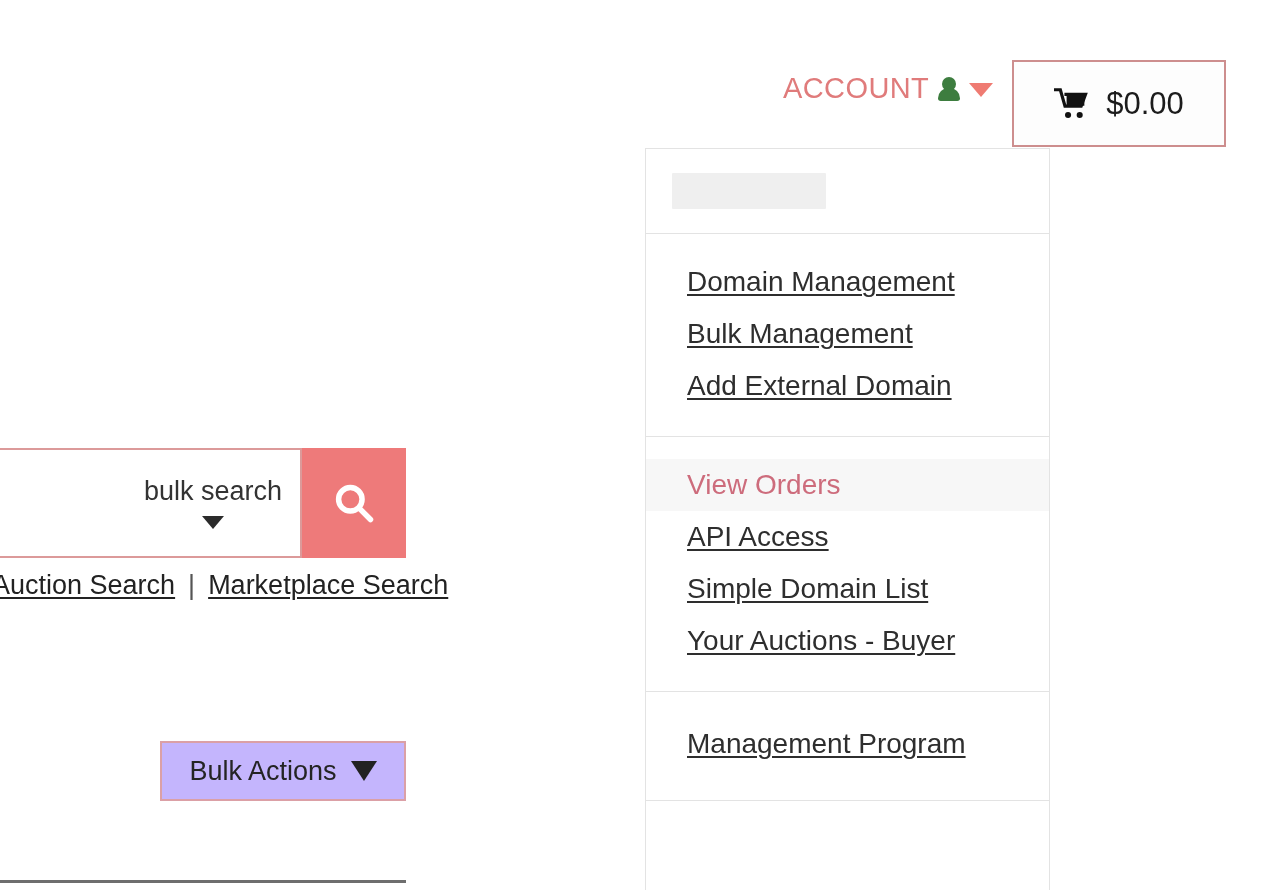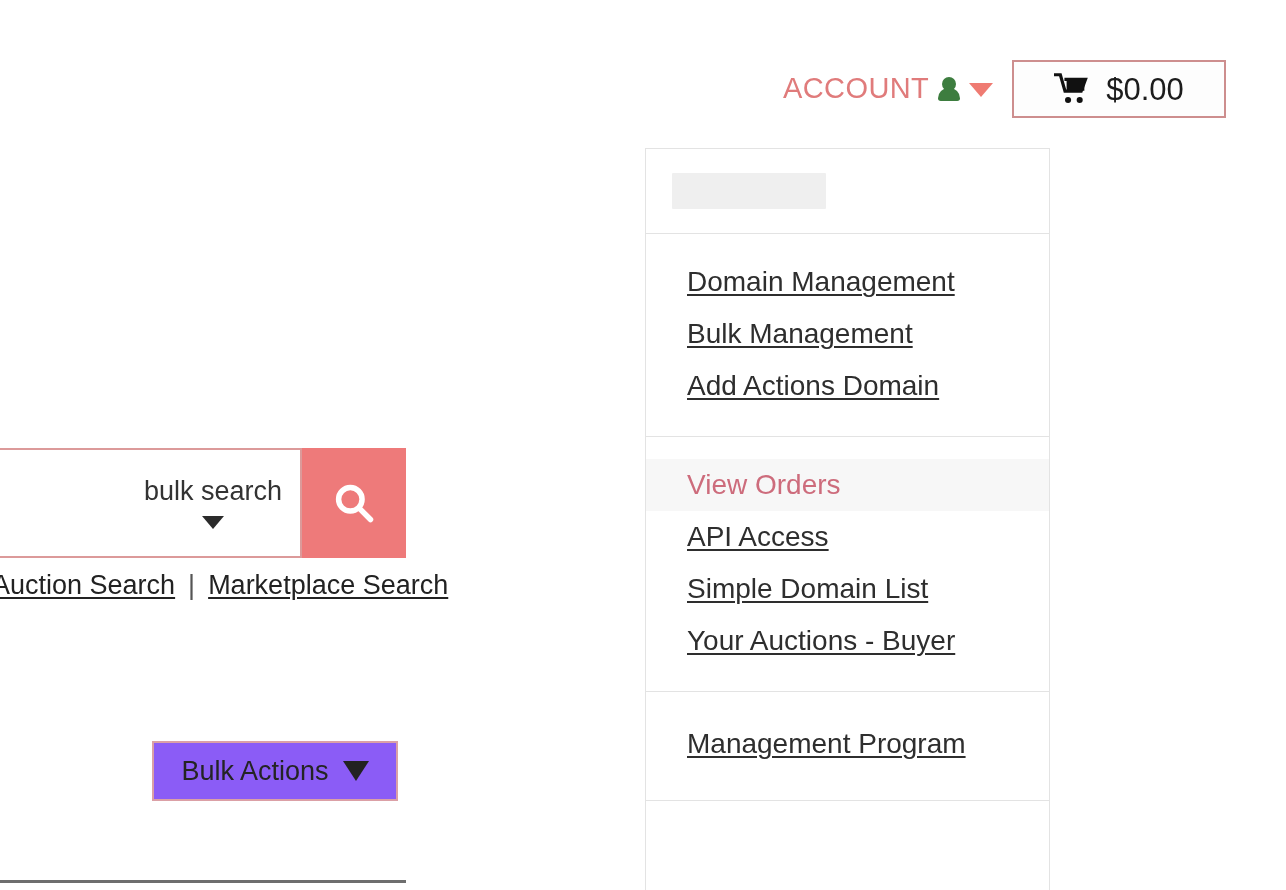--- a/index.html
+++ b/index.html
@@ -74,21 +74,21 @@
     border-right: 12px solid transparent;
     border-top: 14px solid #ef7b72;
     margin-top: 3px;
   }
 
   .cart-box {
     position: absolute;
     left: 1012px;
     top: 60px;
     width: 214px;
-    height: 58px;
+    height: 87px;
     border: 2px solid #cd8e8e;
     background: #fdfdfd;
     box-sizing: border-box;
     display: flex;
     align-items: center;
     justify-content: center;
     gap: 14px;
     cursor: pointer;
   }
   .cart-icon {
@@ -251,26 +251,26 @@
   }
   .link-sep {
     color: #555555;
     font-size: 27px;
     padding: 0 13px;
     user-select: none;
   }
 
   .bulk-actions-btn {
     position: absolute;
-    left: 152px;
+    left: 160px;
     top: 741px;
     width: 246px;
     height: 60px;
     border: 2px solid #dba0a6;
-    background: #8b5cf6;
+    background: #c4b5fd;
     box-sizing: border-box;
     display: flex;
     align-items: center;
     justify-content: center;
     gap: 14px;
     cursor: pointer;
   }
   .bulk-actions-label {
     font-size: 27px;
     color: #242424;
@@ -325,21 +325,21 @@
   <div class="dd-section">
     <div class="dd-skeleton-wrap">
       <div class="dd-skeleton"></div>
     </div>
   </div>
 
   <div class="dd-section">
     <div class="dd-group">
       <a class="dd-item" href="#"><span class="dd-item-text">Domain Management</span></a>
       <a class="dd-item" href="#"><span class="dd-item-text">Bulk Management</span></a>
-      <a class="dd-item" href="#"><span class="dd-item-text">Add Actions Domain</span></a>
+      <a class="dd-item" href="#"><span class="dd-item-text">Add External Domain</span></a>
     </div>
   </div>
 
   <div class="dd-section">
     <div class="dd-group">
       <a class="dd-item is-active" href="#"><span class="dd-item-text">View Orders</span></a>
       <a class="dd-item" href="#"><span class="dd-item-text">API Access</span></a>
       <a class="dd-item" href="#"><span class="dd-item-text">Simple Domain List</span></a>
       <a class="dd-item" href="#"><span class="dd-item-text">Your Auctions - Buyer</span></a>
     </div>

